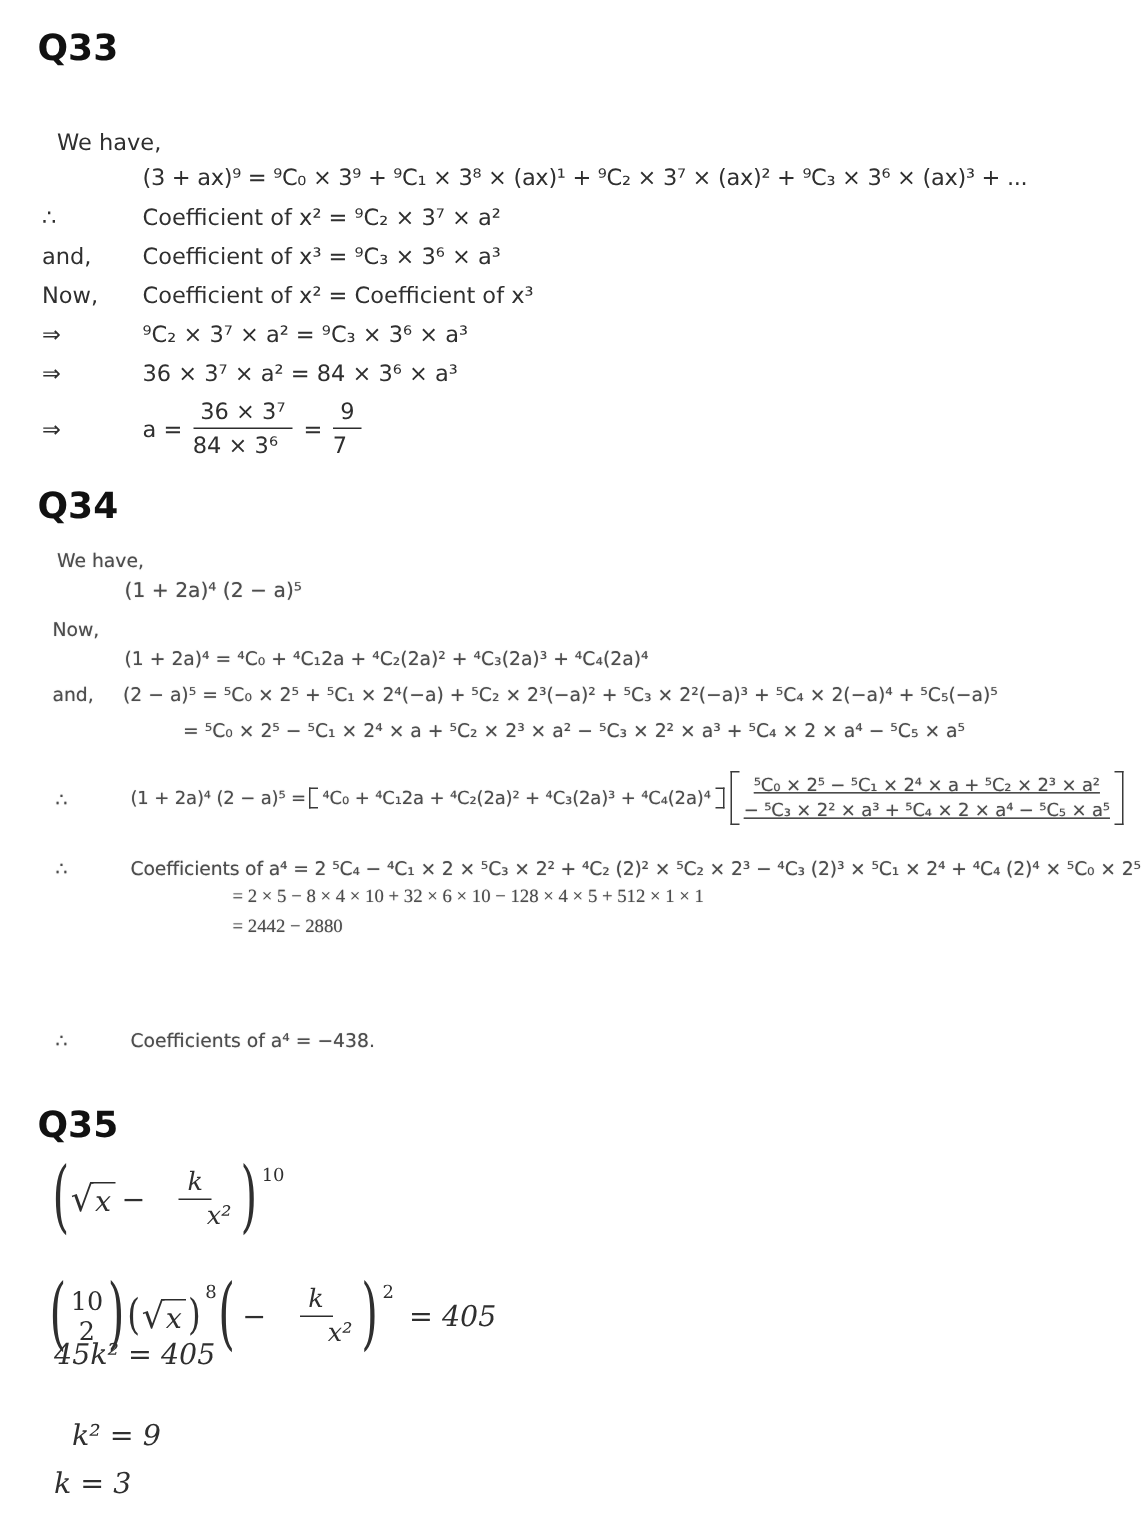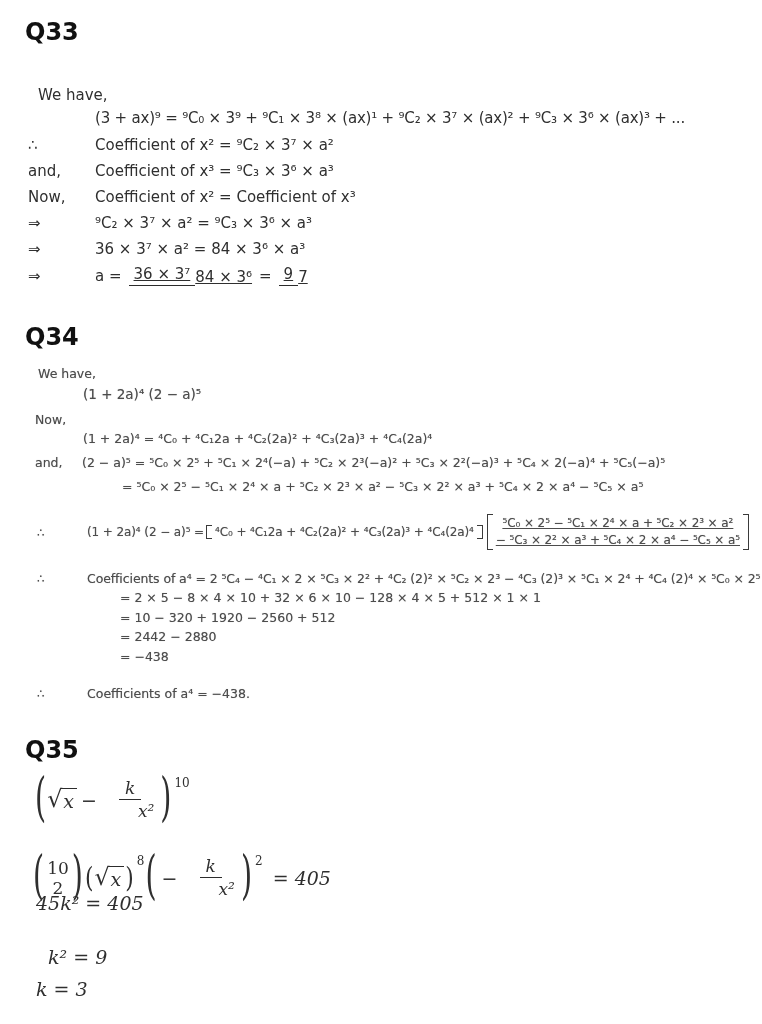--- a/index.html
+++ b/index.html
@@ -18,21 +18,21 @@
   .t33{font-size:15px;color:#2f2f2f;}
   #q33-title{left:25px;top:18px;}
   #q33-intro{left:38px;top:86px;}
   #q33-expansion{left:95px;top:109px;white-space:nowrap;letter-spacing:-0.2px;}
   #q33-steps{left:28px;top:135px;}
   .step{display:flex;line-height:20px;margin-bottom:6px;}
   .step .marker{width:67px;flex:0 0 67px;}
   .step .content{white-space:nowrap;}
   .result-row{display:flex;align-items:center;margin-top:6px;}
   .result-row .marker{width:67px;flex:0 0 67px;}
-  .frac{display:inline-flex;flex-direction:row;align-items:center;vertical-align:middle;margin:0 7px;text-decoration:underline;}
+  .frac{display:inline-flex;flex-direction:column;align-items:flex-start;vertical-align:middle;margin:0 7px;}
   .frac .num{padding:0 5px 2px 5px;border-bottom:1.6px solid #2c2c2c;white-space:nowrap;}
   .frac .den{padding-top:2px;white-space:nowrap;}
   
   .t34{font-size:12.5px;color:#4c4c4c;text-shadow:0 0 0.7px rgba(80,80,80,0.55);}
   #q34-title{left:25px;top:323px;}
   #q34-intro{left:38px;top:366px;}
   #q34-expr{left:83px;top:386px;font-size:13.5px;}
   #q34-now{left:35px;top:412px;}
   #q34-exp1{left:83px;top:431px;white-space:nowrap;}
   #q34-and{left:35px;top:455px;display:flex;}
@@ -44,21 +44,21 @@
   .prodline{display:flex;align-items:center;white-space:nowrap;font-size:12px;letter-spacing:-0.1px;text-align:center;}
   .grp{display:inline-flex;align-items:center;margin:0 2px;}
   .sqbr{width:5px;align-self:stretch;}
   .sqbr-l{border:1.6px solid #3a3a3a;border-right:none;margin-right:3px;}
   .sqbr-r{border:1.6px solid #3a3a3a;border-left:none;margin-left:3px;}
   .stack2{display:flex;flex-direction:column;line-height:17px;padding:1px 0;text-decoration:underline;}
   #q34-coeff{left:37px;top:570px;}
   #q34-coeff .first{display:flex;line-height:18px;}
   #q34-coeff .first .marker{width:50px;flex:0 0 50px;}
   #q34-coeff .first .content{white-space:nowrap;letter-spacing:-0.1px;}
-  #q34-coeff .cont{margin-left:83px;line-height:19.5px;white-space:nowrap;}
+  #q34-coeff .cont{margin-left:118px;line-height:19.5px;white-space:nowrap;font-family:Liberation Serif, serif;}
   #q34-conclusion{left:37px;top:686px;display:flex;}
   #q34-conclusion .marker{width:50px;flex:0 0 50px;}
   
   .t35{
     font-size:19px;color:#2f2f2f;
     font-family:"DejaVu Serif","Liberation Serif",serif;font-style:italic;
   }
   #q35-title{left:25px;top:736px;}
   #q35-e1{left:34px;top:778px;display:flex;align-items:center;}
   #q35-e2{left:32px;top:856px;display:flex;align-items:center;}
@@ -156,23 +156,21 @@
       </span>
     </span>
   </div>
 
   <div class="abs t34" id="q34-coeff">
     <div class="first">
       <span class="marker">∴</span>
       <span class="content">Coefficients of a⁴ = 2 ⁵C₄ − ⁴C₁ × 2 × ⁵C₃ × 2² + ⁴C₂ (2)² × ⁵C₂ × 2³ − ⁴C₃ (2)³ × ⁵C₁ × 2⁴ + ⁴C₄ (2)⁴ × ⁵C₀ × 2⁵</span>
     </div>
     <div class="cont">= 2 × 5 − 8 × 4 × 10 + 32 × 6 × 10 − 128 × 4 × 5 + 512 × 1 × 1</div>
-    <div class="cont">= 10 − 320 + 1920 − 2560 + 512</div>
     <div class="cont">= 2442 − 2880</div>
-    <div class="cont">= −438</div>
   </div>
 
   <div class="abs t34" id="q34-conclusion">
     <span class="marker">∴</span>
     <span>Coefficients of a⁴ = −438.</span>
   </div>
 
   <div class="abs qtitle" id="q35-title">Q35</div>
 
   <div class="abs t35" id="q35-e1">

